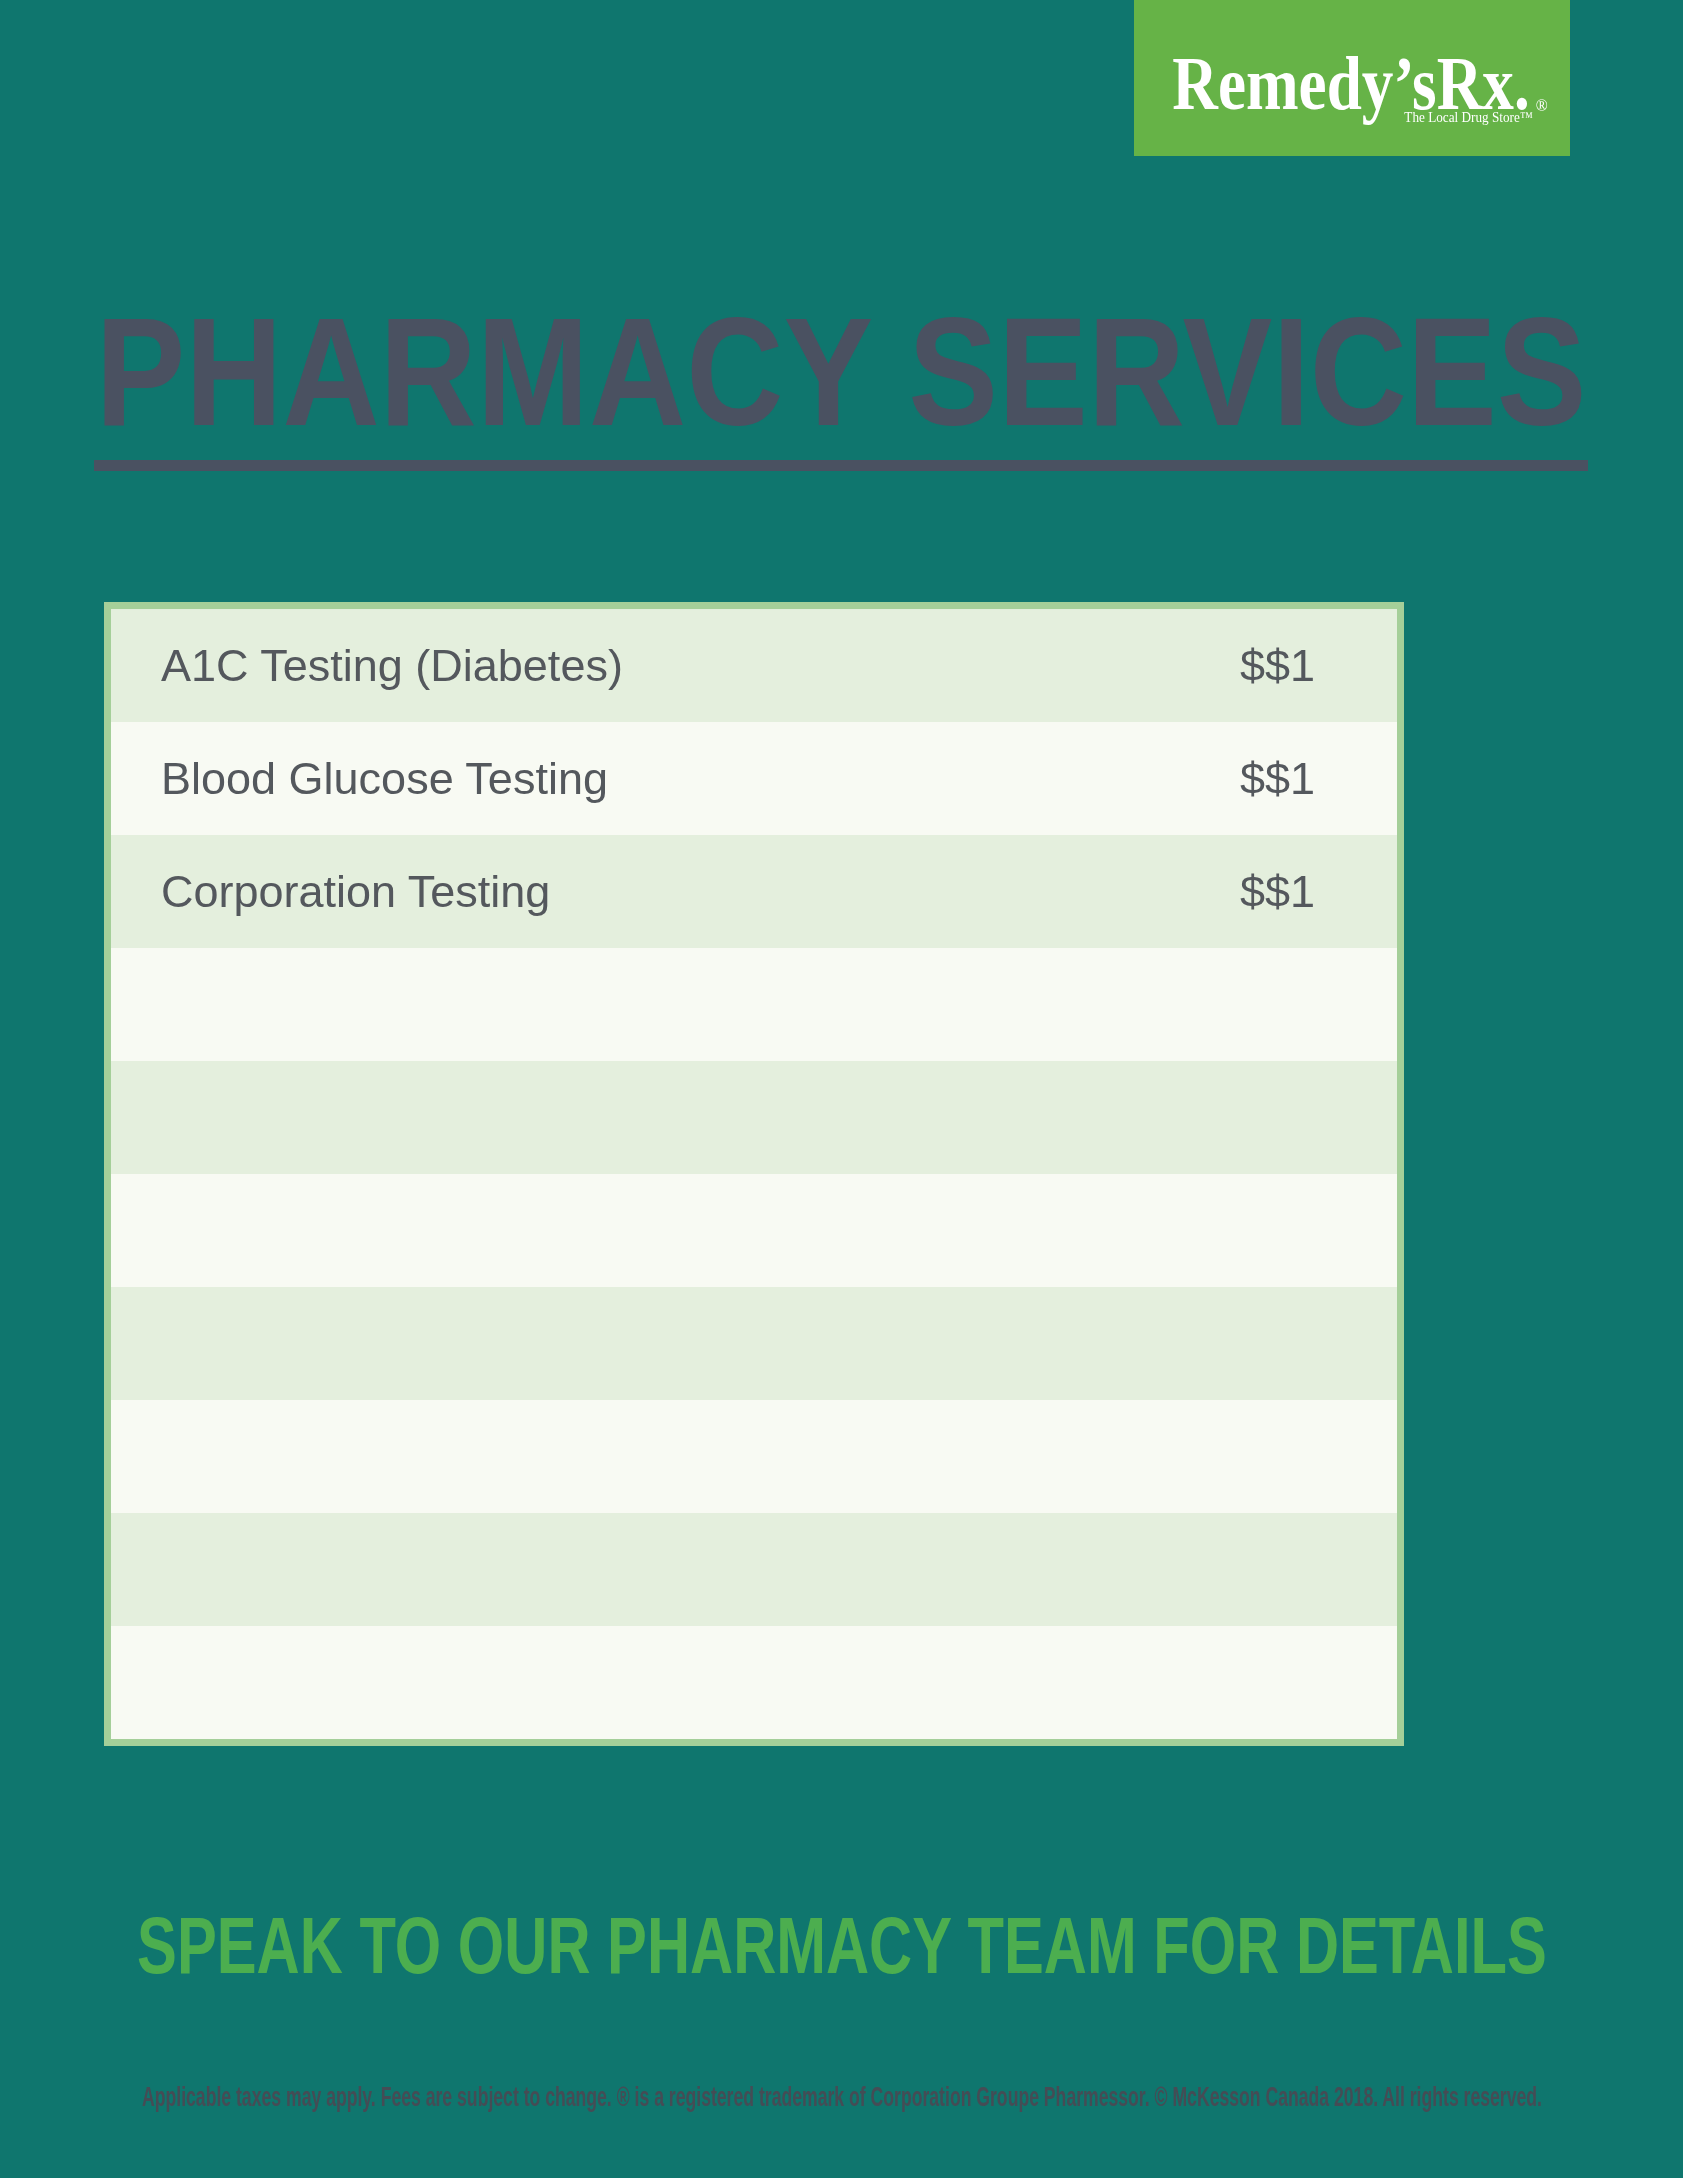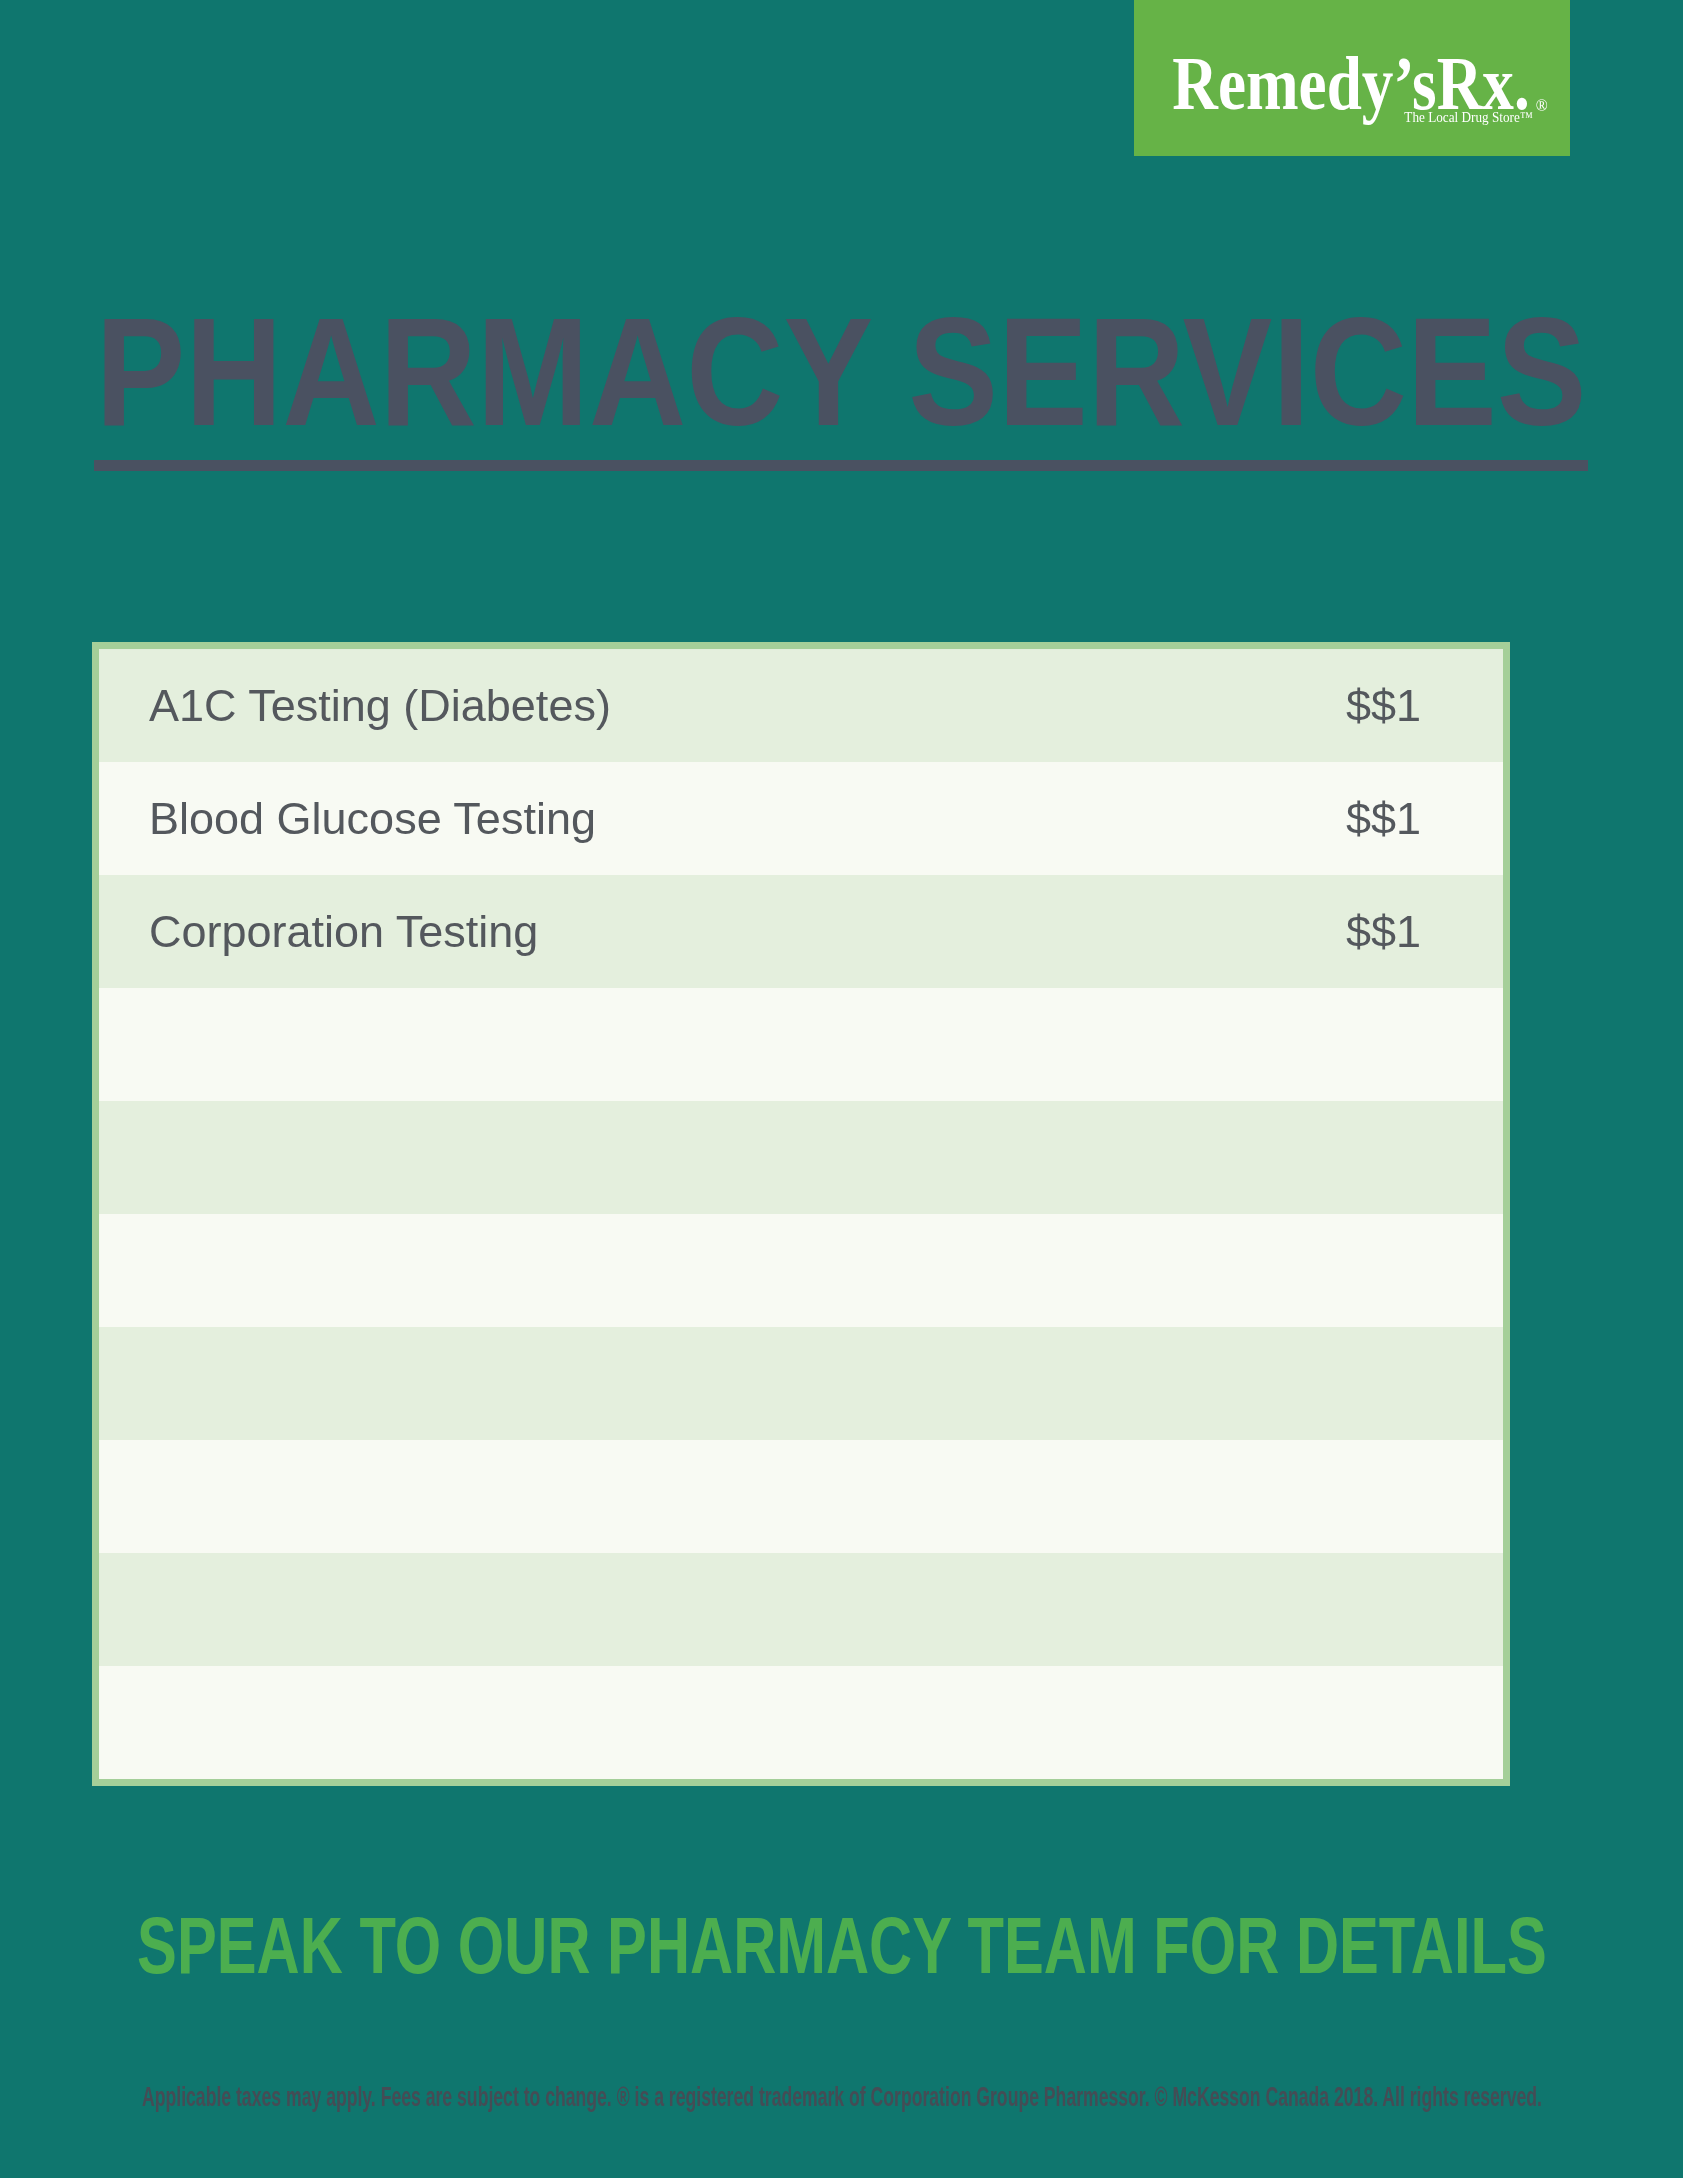--- a/index.html
+++ b/index.html
@@ -36,24 +36,23 @@
     font-family:"Liberation Sans",sans-serif;
     font-weight:700;font-size:155px;fill:#4a5161;
   }
   .title-rule{
     position:absolute;left:94px;top:460px;width:1494px;height:11px;
     background:#4a5161;
   }
 
   
   .services-table{
-    position:absolute;left:92px;top:602px;width:1418px;
+    position:absolute;left:104px;top:602px;width:1300px;
     border:7px solid #a5cf99;
     box-sizing:border-box;
-    margin-top:40px;
   }
   .service-row{
     height:113px;
     display:flex;align-items:center;justify-content:space-between;
     padding:0 82px 0 50px;
     font-size:45px;color:#54585d;
   }
   .service-row:nth-child(odd){background:#e4efdd;}
   .service-row:nth-child(even){background:#f8faf3;}
   .service-label{white-space:nowrap;}

